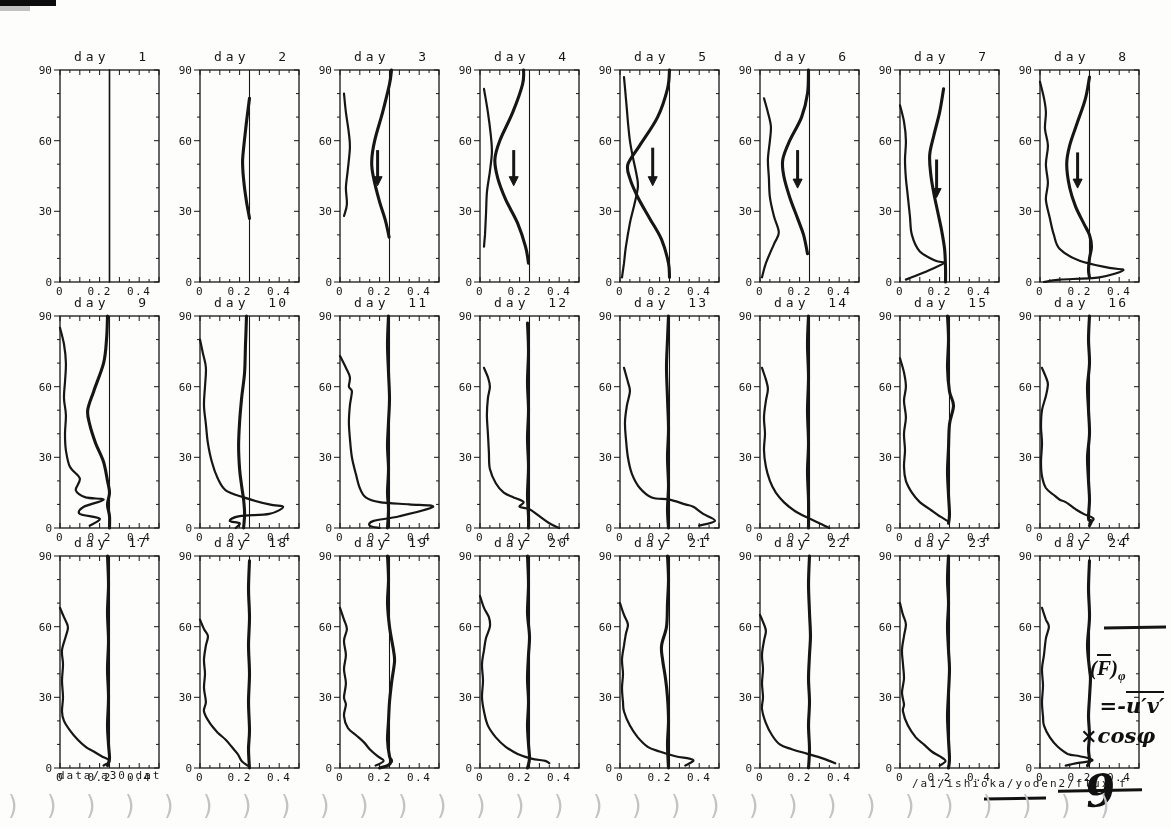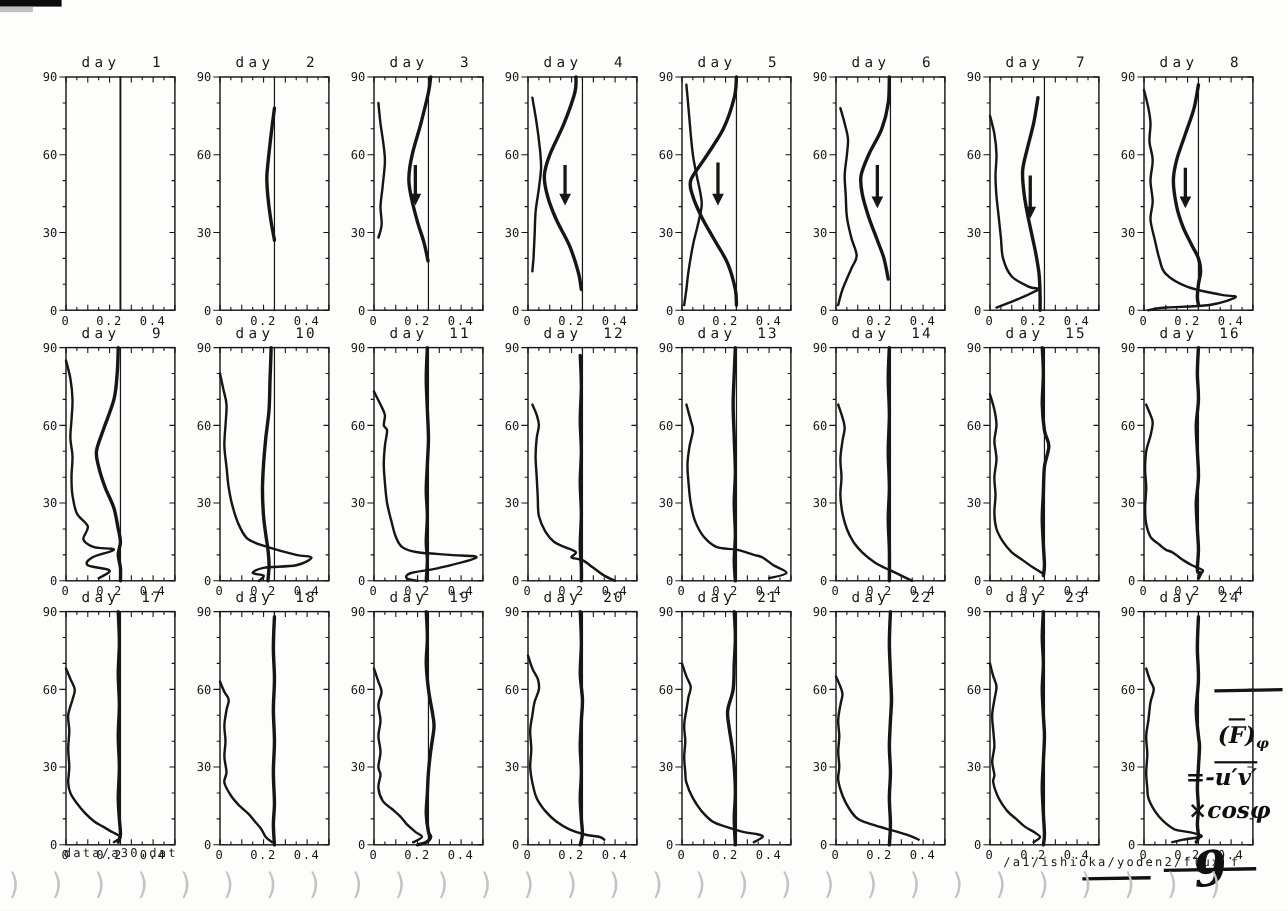--- a/index.html
+++ b/index.html
@@ -19,22 +19,22 @@
   .plotter-caption{position:absolute;font-size:11px;letter-spacing:2px;color:#1b1b1b;}
   #caption-left{left:58px;top:769px;}
   #caption-right{left:912px;top:777px;}
   
   .hand{font-family:"DejaVu Serif",serif;font-style:italic;font-weight:bold;color:#101010;}
   #hand-note{position:absolute;left:1078px;top:626px;width:92px;}
   #hand-bar{width:62px;height:3px;background:#151515;margin:0 0 24px 26px;transform:rotate(-1deg);}
   .hand-line{font-size:21px;line-height:30px;white-space:nowrap;}
   .over{border-top:2.5px solid #111;padding-top:0px;}
   .sub{font-size:13px;vertical-align:-5px;}
-  #hand-eq1{margin-left:29px;}
-  #hand-eq2{margin-left:0px;}
+  #hand-eq1{margin-left:12px;font-family:Liberation Serif, serif;}
+  #hand-eq2{margin-left:16px;text-align:center;}
   #hand-eq3{margin-left:2px;}
   #hand-underline{position:absolute;left:1058px;top:789px;width:84px;height:3px;background:#111;transform:rotate(-1deg);}
   #hand-stroke{position:absolute;left:984px;top:797px;width:62px;height:3px;background:#111;transform:rotate(-1deg);}
   #hand-page-number{position:absolute;left:1085px;top:765px;font-size:44px;line-height:52px;transform:rotate(-6deg);}
 </style>
 </head>
 <body>
 
 <div id="page">
 

